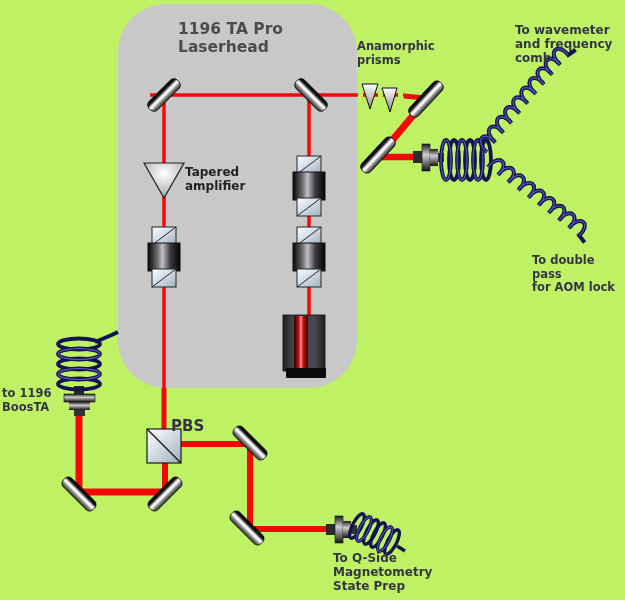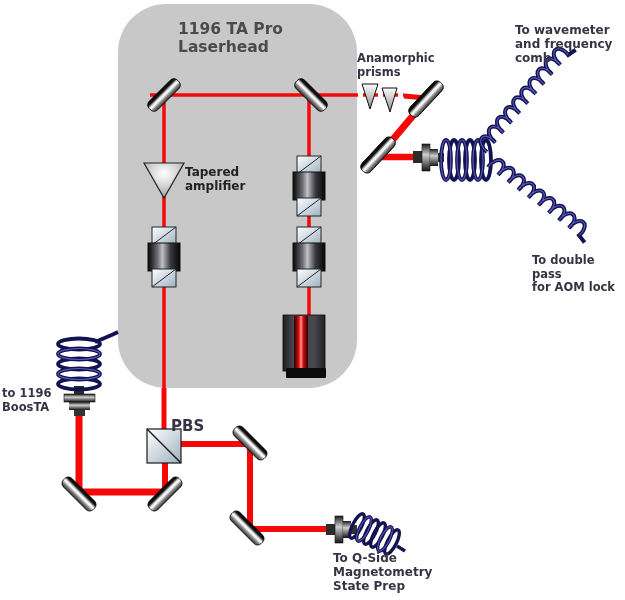--- a/index.html
+++ b/index.html
@@ -1,26 +1,26 @@
 <!DOCTYPE html>
 <html><head>
 <meta charset="utf-8">
 <style>
   html,body{margin:0;padding:0;background:#000;}
-  .stage{position:relative;width:625px;height:600px;background:#ffffff;overflow:hidden;
+  .stage{position:relative;width:625px;height:600px;background:#bef264;overflow:hidden;
          font-family:"DejaVu Sans", sans-serif;}
   .enclosure{position:absolute;left:118px;top:4px;width:239px;height:384px;
              background:#c8c8c8;border-radius:48px;}
   .optics{position:absolute;left:0;top:0;}
   .lbl{position:absolute;font-weight:bold;white-space:pre-line;line-height:1.18;}
   .lbl-box{color:#4b4b4b;}
   .lbl-dark{color:#343444;}
   .title{left:178px;top:20px;width:160px;font-size:15.5px;}
   .ta-lbl{left:185px;top:165px;width:90px;font-size:12px;color:#222;}
-  .ana-lbl{left:357px;top:52px;width:80px;font-size:11.5px;}
+  .ana-lbl{left:357px;top:40px;width:80px;font-size:11.5px;}
   .pbs-lbl{left:171px;top:418px;font-size:15px;}
   .wave-lbl{left:515px;top:23px;width:106px;font-size:12px;}
   .dp-lbl{left:532px;top:254px;width:95px;font-size:11.5px;}
   .boost-lbl{left:2px;top:387px;width:64px;font-size:11.5px;}
   .qside-lbl{left:333px;top:551px;width:112px;font-size:12px;}
 </style>
 </head>
 <body>
 
 <div class="stage">

